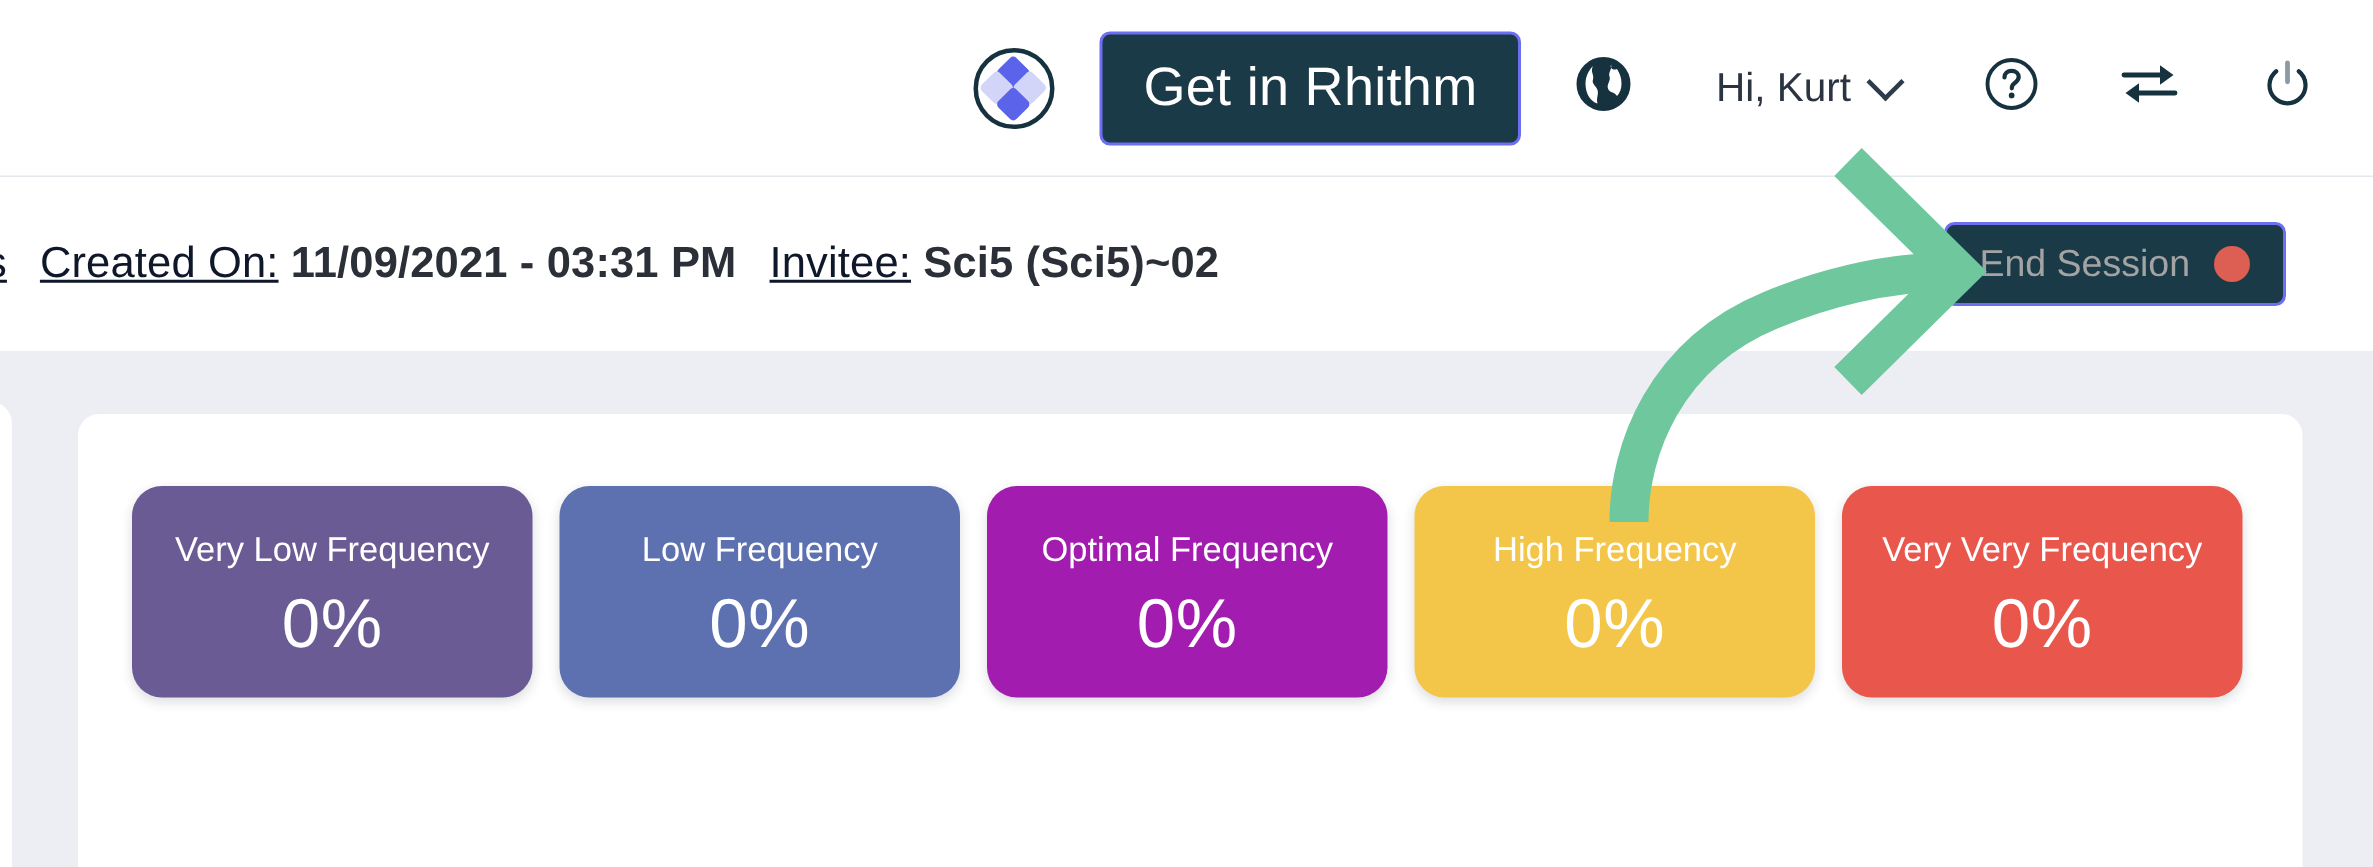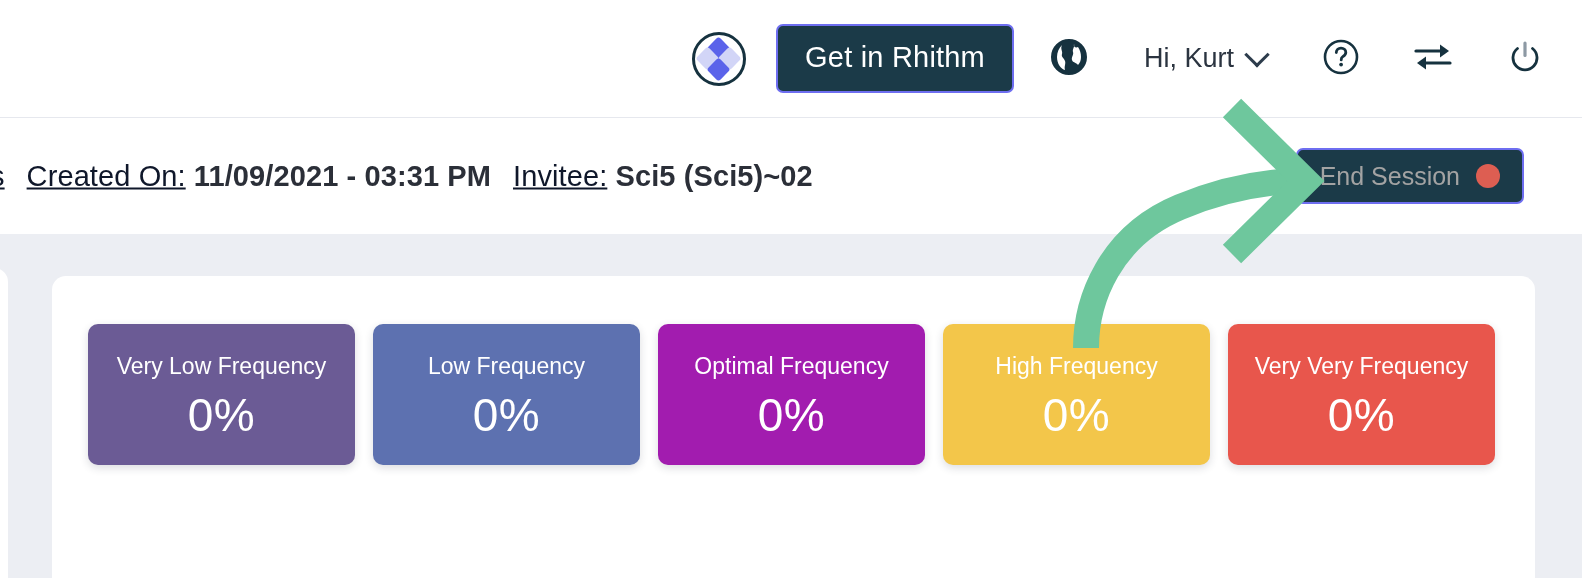--- a/index.html
+++ b/index.html
@@ -54,21 +54,21 @@
   .diamond.top    { left: 15px; top: 5px;  background: #5b63ea; }
   .diamond.bottom { left: 15px; top: 26px; background: #5b63ea; }
   .diamond.left   { left: 4px;  top: 15px; background: #d2d5f7; }
   .diamond.right  { left: 26px; top: 15px; background: #d2d5f7; }
 
   .btn-rhithm {
     background: #1b3a48;
     border: 2px solid #6e6ef0;
     border-radius: 7px;
     color: #ffffff;
-    font-size: 29px;
+    font-size: 36px;
     letter-spacing: .2px;
     padding: 17px 27px 19px 27px;
     line-height: 1;
     cursor: pointer;
     white-space: nowrap;
     margin-right: 36px;
   }
 
   .globe-icon { margin-right: 44px; display: block; }
 
@@ -171,21 +171,21 @@
 
   .cards-row {
     position: absolute;
     left: 36px; top: 48px;
     display: flex;
     gap: 18px;
   }
   .freq-card {
     width: 267px;
     height: 141px;
-    border-radius: 10px;
+    border-radius: 20px;
     box-shadow: 0 3px 8px rgba(40,45,60,0.16);
     display: flex;
     flex-direction: column;
     align-items: center;
     justify-content: center;
     color: #ffffff;
     padding-top: 4px;
   }
   .freq-title {
     font-size: 23px;

